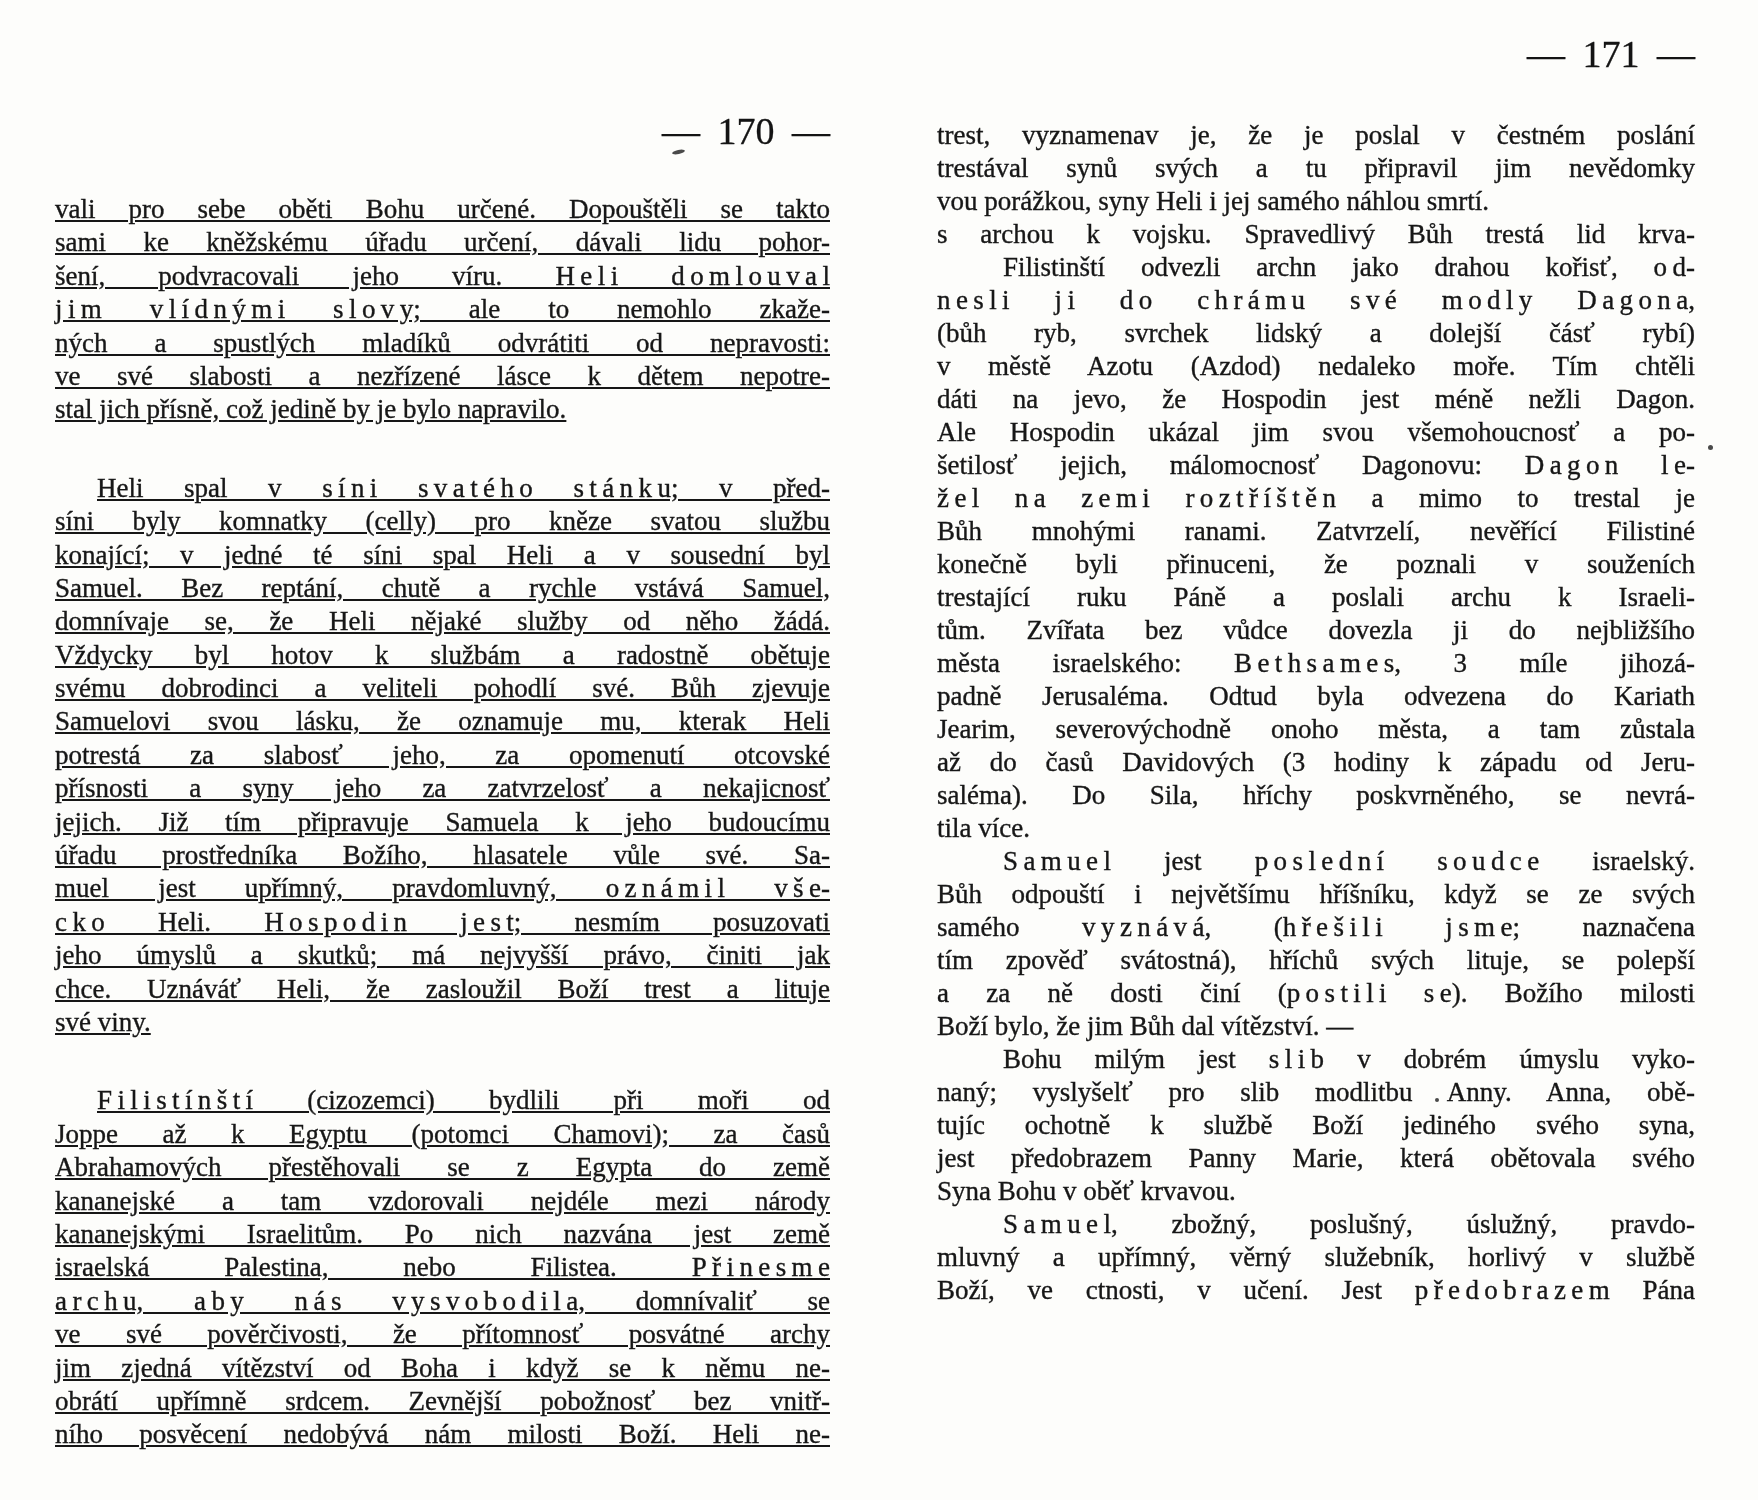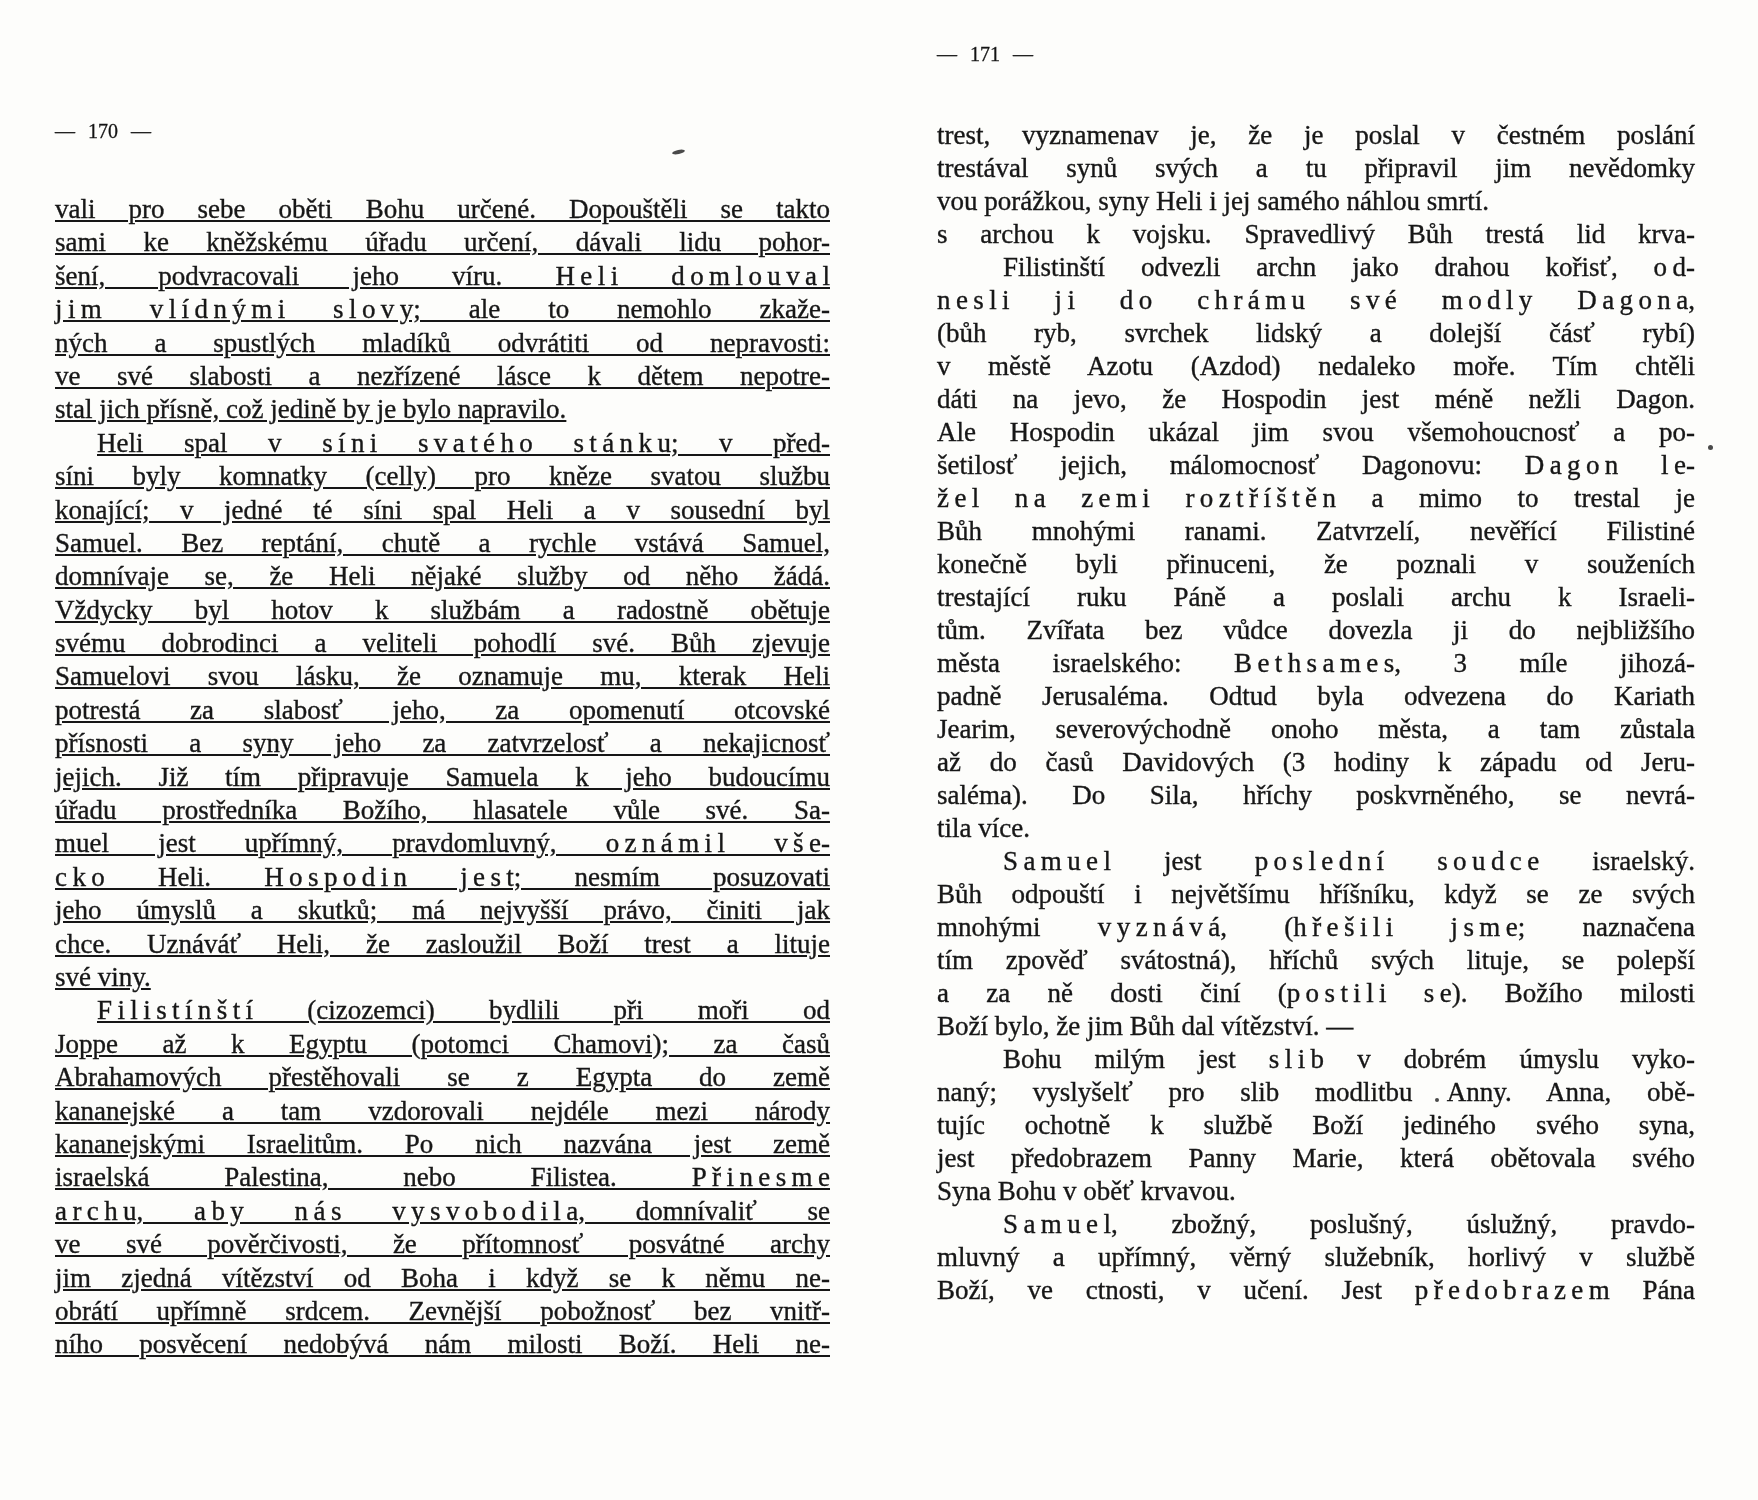--- a/index.html
+++ b/index.html
@@ -16,22 +16,22 @@
     overflow: hidden;
   }
   .page {
     position: absolute;
     top: 0;
   }
   .page-header {
     position: absolute;
     left: 0;
     width: 100%;
-    text-align: left;
-    font-size: 20px;
+    text-align: right;
+    font-size: 38px;
     line-height: 31px;
     word-spacing: 8px;
     color: #141414;
     -webkit-text-stroke: 0.3px #141414;
   }
   .lines {
     position: absolute;
     left: 0;
     width: 100%;
   }
@@ -46,21 +46,21 @@
   }
   #page-left  { left: 55px;  width: 775px; height: 1500px; }
   #page-right { left: 937px; width: 758px; height: 1500px; }
   #page-left  .page-header { top: 116px; }
   #page-right .page-header { top: 39px;  }
   #page-left  .lines { top: 193px; text-decoration: underline; }
   #page-right .lines { top: 119px; }
   #page-left  .line { height: 33.4px; line-height: 33.4px; }
   #page-right .line { height: 33.0px; line-height: 33.0px; }
   .line.e { text-align-last: left; }
-  #page-left  .line.i { padding-left: 42px; width: calc(100% - 42px); }
+  #page-left  .line.i { padding-left: 42px; width: calc(100% - 42px); margin-top: 45px; }
   #page-right .line.i { padding-left: 66px; width: calc(100% - 66px); }
   .speck {
     position: absolute;
     background: #4a4a4a;
     border-radius: 50%;
   }
   #speck-1 { left: 672px;  top: 150px; width: 13px; height: 4px; transform: rotate(-12deg); }
   #speck-2 { left: 1708px; top: 445px; width: 5px;  height: 5px; }
   #speck-3 { left: 1435px; top: 1098px; width: 4px; height: 4px; }
 </style>
@@ -128,21 +128,21 @@
       <div class="line">trestající ruku Páně a poslali archu k Israeli-</div>
       <div class="line">tům. Zvířata bez vůdce dovezla ji do nejbližšího</div>
       <div class="line">města israelského: B e t h s a m e s, 3 míle jihozá-</div>
       <div class="line">padně Jerusaléma. Odtud byla odvezena do Kariath</div>
       <div class="line">Jearim, severovýchodně onoho města, a tam zůstala</div>
       <div class="line">až do časů Davidových (3 hodiny k západu od Jeru-</div>
       <div class="line">saléma). Do Sila, hříchy poskvrněného, se nevrá-</div>
       <div class="line e">tila více.</div>
       <div class="line i">S a m u e l jest p o s l e d n í s o u d c e israelský.</div>
       <div class="line">Bůh odpouští i největšímu hříšníku, když se ze svých</div>
-      <div class="line">mnohými v y z n á v á, (h ř e š i l i j s m e; naznačena</div>
+      <div class="line">samého v y z n á v á, (h ř e š i l i j s m e; naznačena</div>
       <div class="line">tím zpověď svátostná), hříchů svých lituje, se polepší</div>
       <div class="line">a za ně dosti činí (p o s t i l i s e). Božího milosti</div>
       <div class="line e">Boží bylo, že jim Bůh dal vítězství. —</div>
       <div class="line i">Bohu milým jest s l i b v dobrém úmyslu vyko-</div>
       <div class="line">naný; vyslyšelť pro slib modlitbu Anny. Anna, obě-</div>
       <div class="line">tujíc ochotně k službě Boží jediného svého syna,</div>
       <div class="line">jest předobrazem Panny Marie, která obětovala svého</div>
       <div class="line e">Syna Bohu v oběť krvavou.</div>
       <div class="line i">S a m u e l, zbožný, poslušný, úslužný, pravdo-</div>
       <div class="line">mluvný a upřímný, věrný služebník, horlivý v službě</div>

